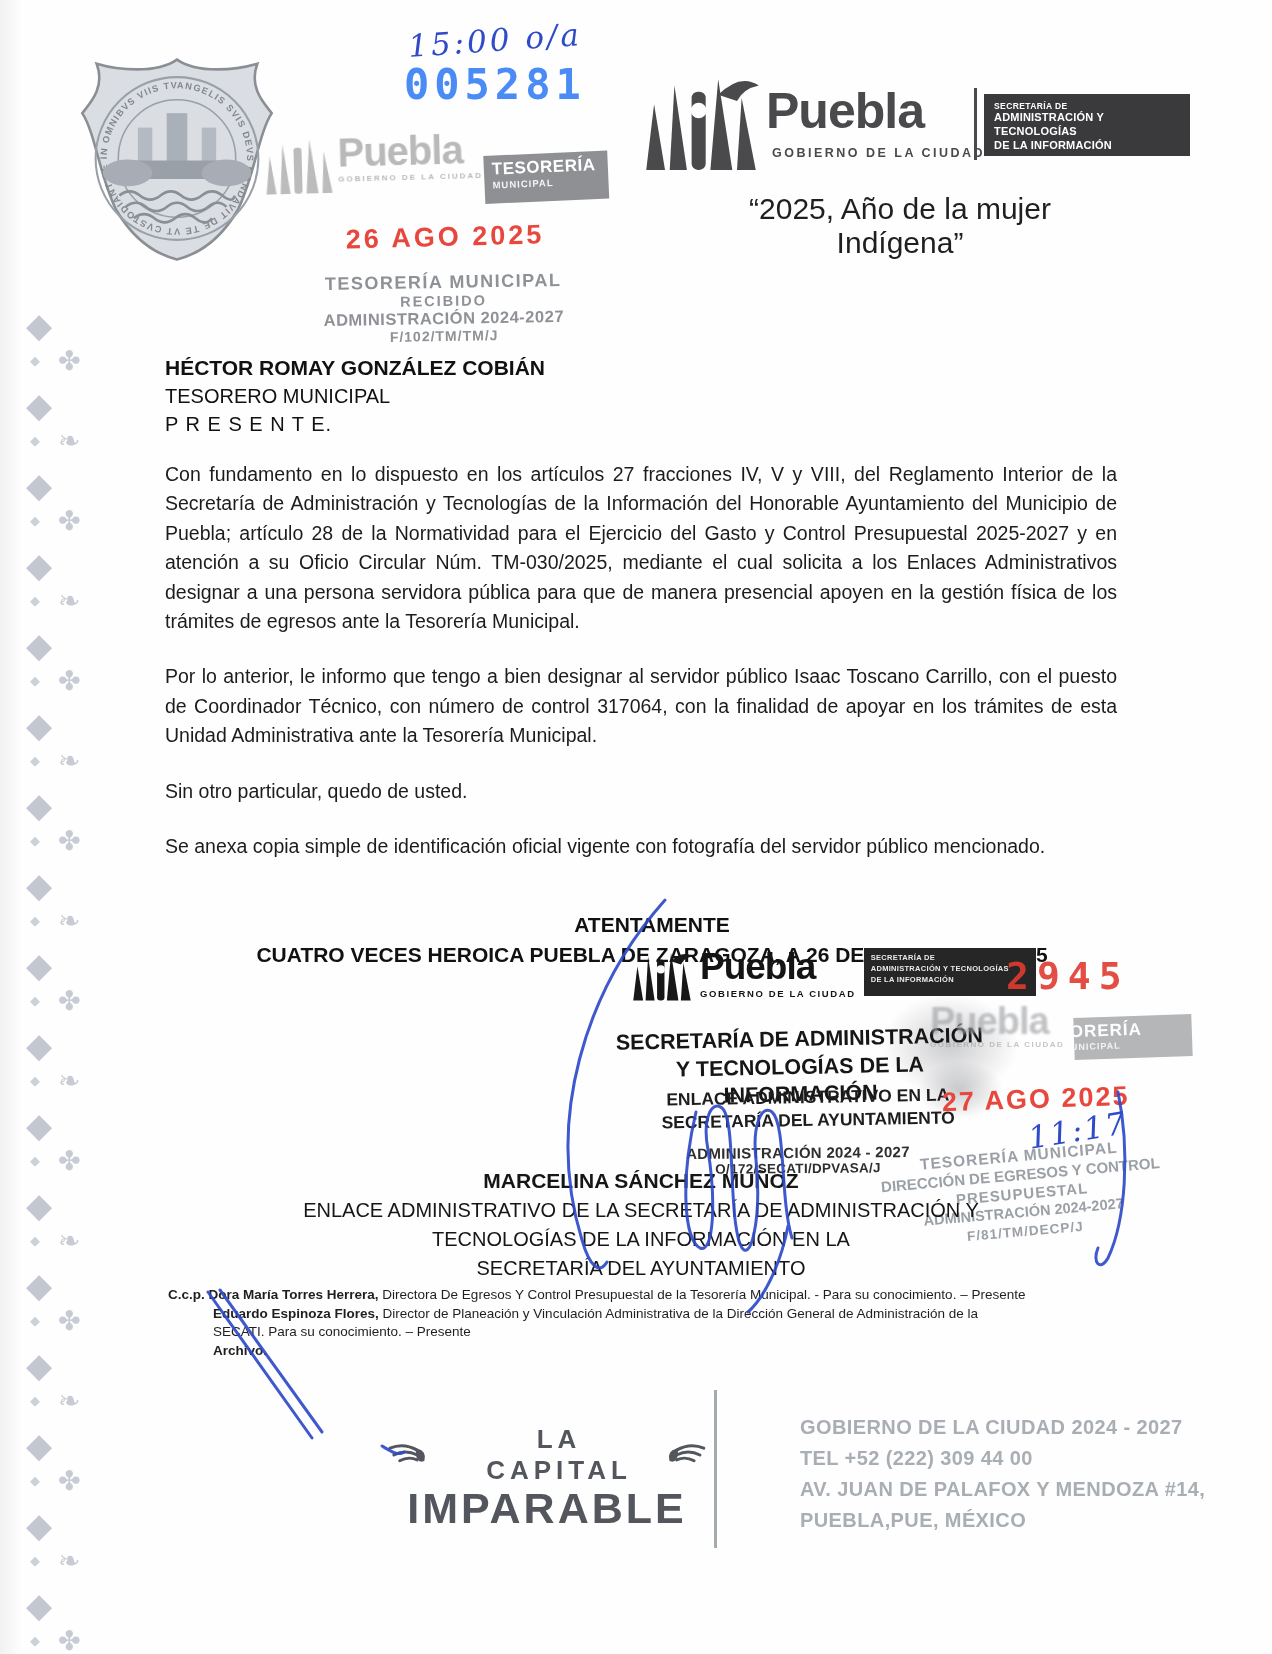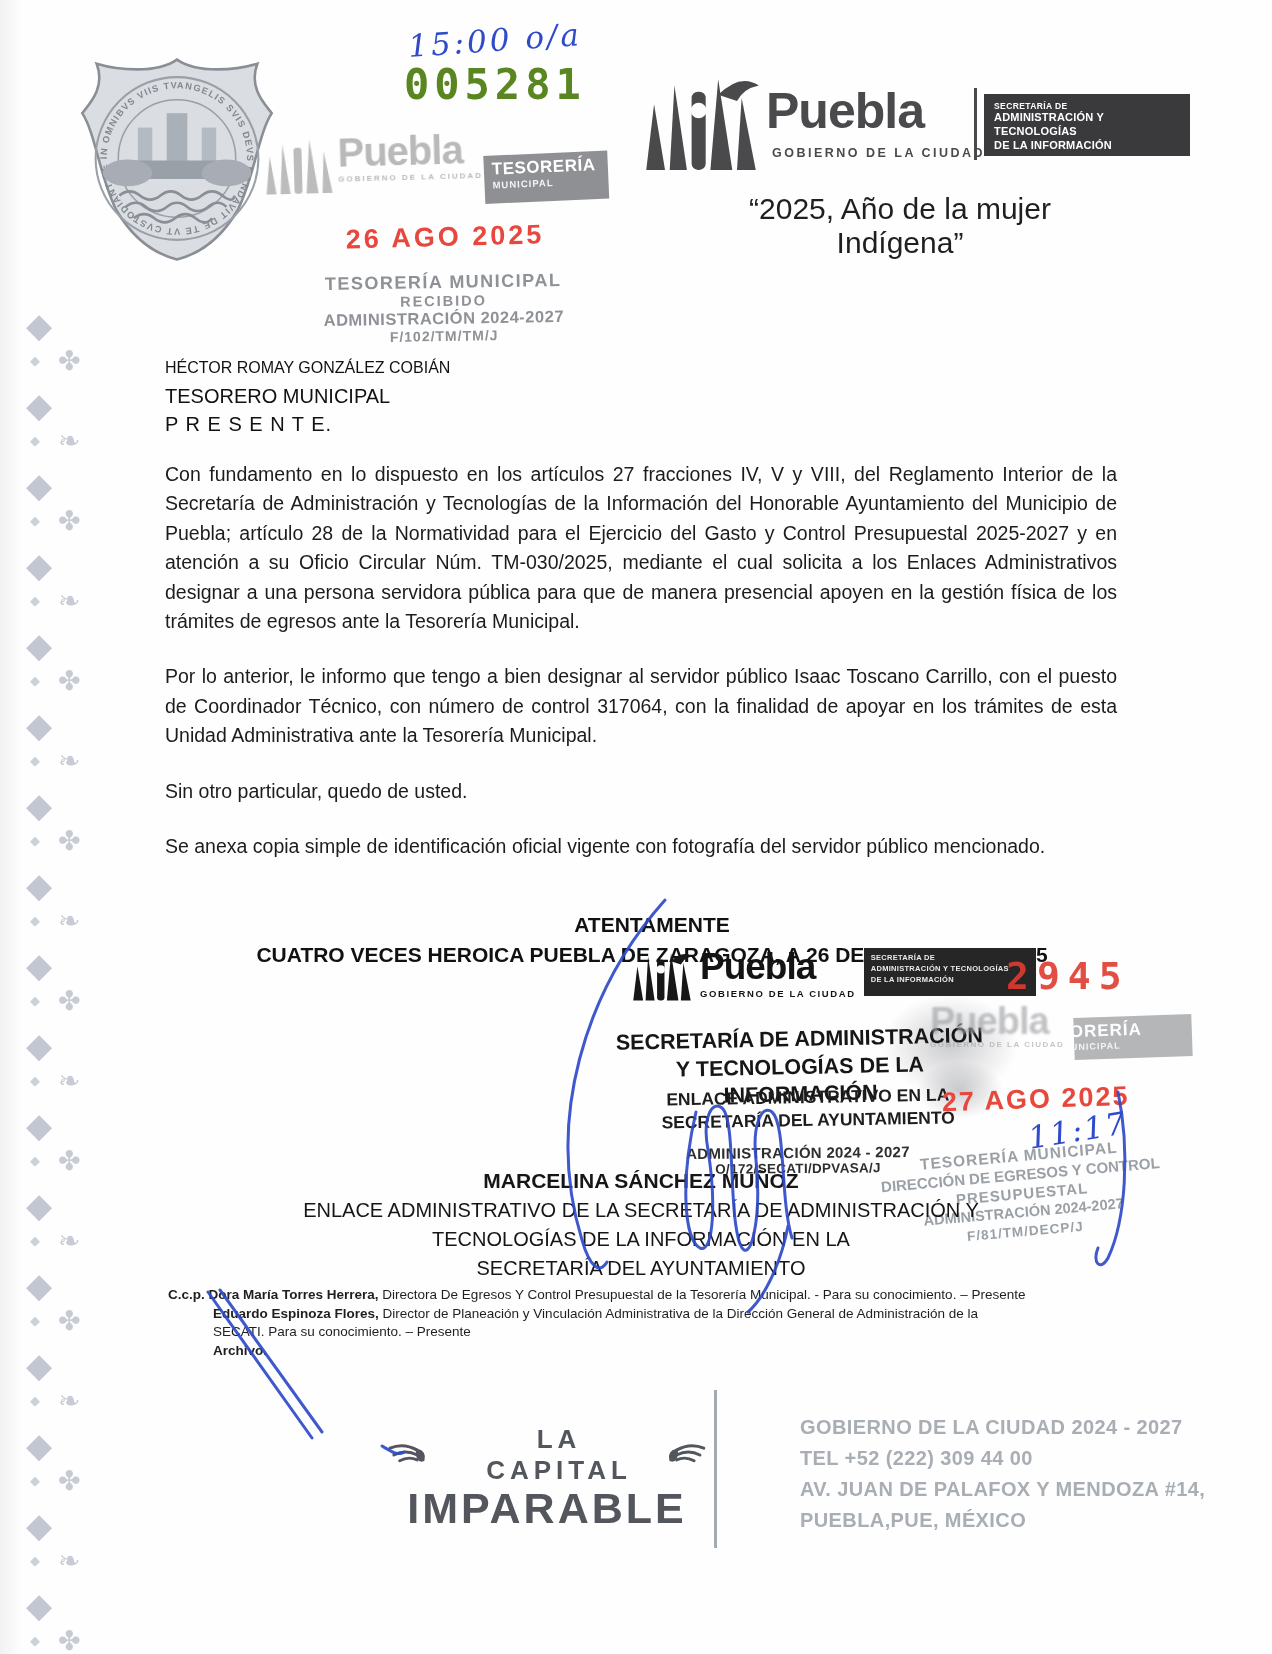--- a/index.html
+++ b/index.html
@@ -7,21 +7,21 @@
         font-family:"Liberation Sans",sans-serif;color:#222;overflow:hidden;}
   .abs{position:absolute;}
   
   .decor-band{left:26px;top:308px;width:70px;height:1346px;overflow:hidden;}
   .decor-band span{position:absolute;line-height:1;user-select:none;}
   
   .shield{left:74px;top:52px;width:206px;height:214px;}
   .hand-time{left:408px;top:22px;font-family:"DejaVu Serif",serif;font-style:italic;
              font-size:31px;color:#2f4bc9;transform:rotate(-4deg);letter-spacing:3px;}
   .folio-red{left:404px;top:60px;font-family:"DejaVu Sans Mono",monospace;font-weight:bold;
-             font-size:42px;color:#4d7c0f;letter-spacing:5px;opacity:.92;}
+             font-size:42px;color:#3b82f6;letter-spacing:5px;opacity:.92;}
   .recv-stamp{left:262px;top:120px;width:360px;height:250px;transform:rotate(-1.5deg);}
   .recv-logo-row{position:absolute;left:0;top:10px;display:flex;align-items:flex-start;opacity:.75;filter:blur(.6px);}
   .recv-word{font-size:40px;font-weight:800;color:#a2a2a4;letter-spacing:-1px;line-height:1;}
   .recv-sub{font-size:8px;font-weight:700;color:#a2a2a4;letter-spacing:2px;margin-top:2px;}
   .recv-badge{position:absolute;left:224px;top:36px;width:124px;height:48px;background:rgba(128,129,132,.88);
               color:#fff;padding:5px 8px;box-sizing:border-box;transform:rotate(-1deg);}
   .recv-badge .b1{font-size:17px;font-weight:800;letter-spacing:.5px;line-height:1.1;}
   .recv-badge .b2{font-size:9.5px;font-weight:700;letter-spacing:1px;opacity:.9;}
   .recv-date{position:absolute;left:84px;top:102px;font-size:27px;font-weight:700;color:#e8473e;
              letter-spacing:3px;white-space:nowrap;}
@@ -36,21 +36,21 @@
   .hdr-sub{left:772px;top:146px;font-size:12.5px;font-weight:700;color:#4a4a4c;letter-spacing:2.5px;}
   .hdr-vbar{left:974px;top:88px;width:3px;height:72px;background:#4a4a4c;}
   .hdr-badge{left:984px;top:94px;width:206px;height:62px;background:#3a3a3c;color:#fff;
              padding:7px 10px;box-sizing:border-box;}
   .hdr-badge .b1{font-size:8.5px;font-weight:600;letter-spacing:.4px;}
   .hdr-badge .b2,.hdr-badge .b3{font-size:11px;font-weight:800;letter-spacing:.2px;line-height:1.25;}
   .slogan{left:700px;top:192px;width:400px;text-align:center;font-size:30px;color:#1f1f1f;}
   .oficio-line{left:548px;top:241px;width:552px;text-align:center;font-size:21px;font-weight:700;color:#111;}
   
   .addressee{left:165px;top:354px;line-height:28px;color:#111;}
-  .addressee .name{font-size:16px;font-weight:400;}
+  .addressee .name{font-size:21px;font-weight:700;}
   .addressee .title{font-size:20px;}
   .addressee .pres{font-size:20px;letter-spacing:1px;}
   .body-text{left:165px;top:460px;width:952px;font-size:19.5px;line-height:29.4px;color:#1c1c1c;
              text-align:justify;}
   .body-text p{margin:0 0 26px 0;}
   
   .closing{left:176px;top:910px;width:952px;text-align:center;font-weight:700;font-size:21px;
            color:#111;line-height:30px;}
   
   .blk-stamp{left:630px;top:948px;display:flex;align-items:flex-start;}

